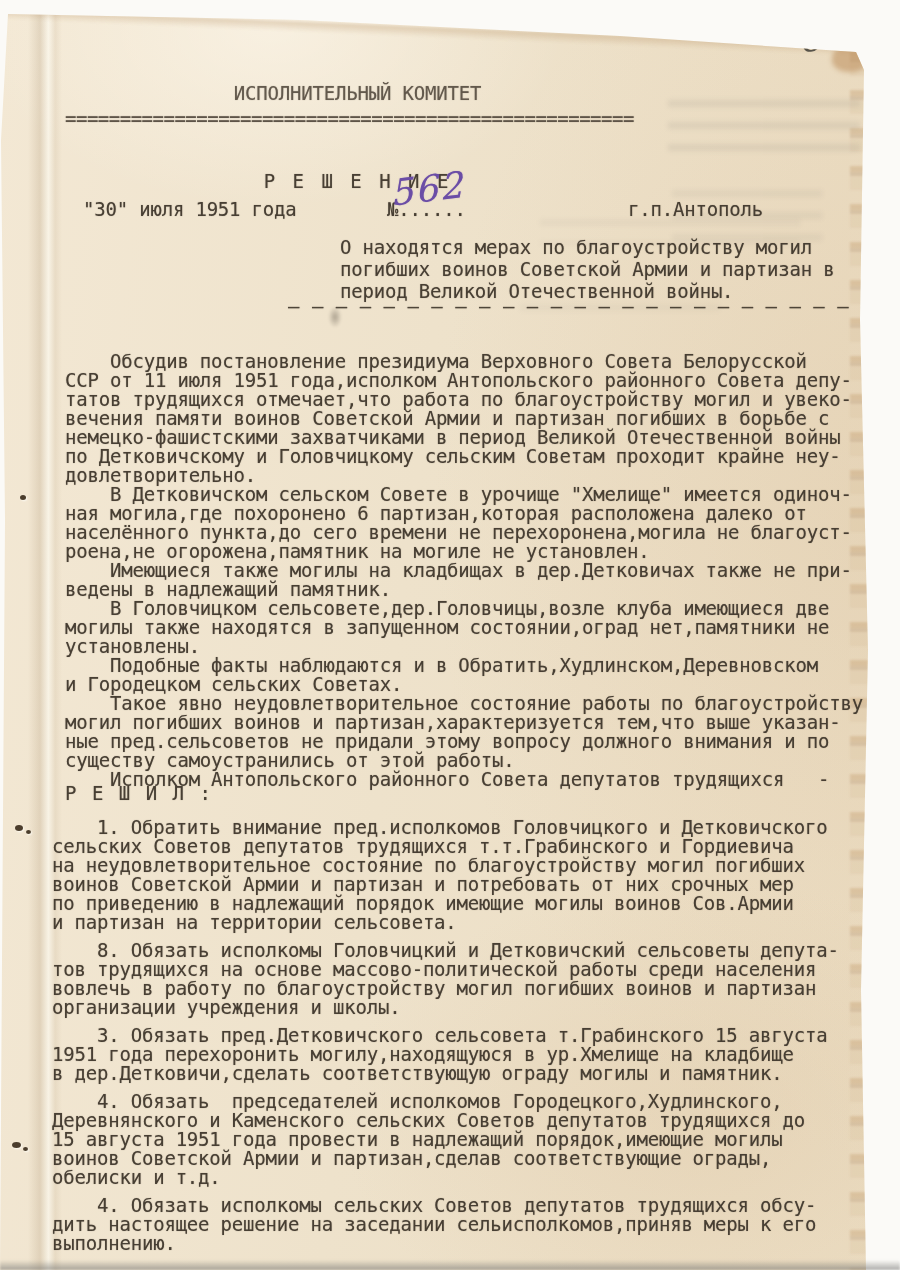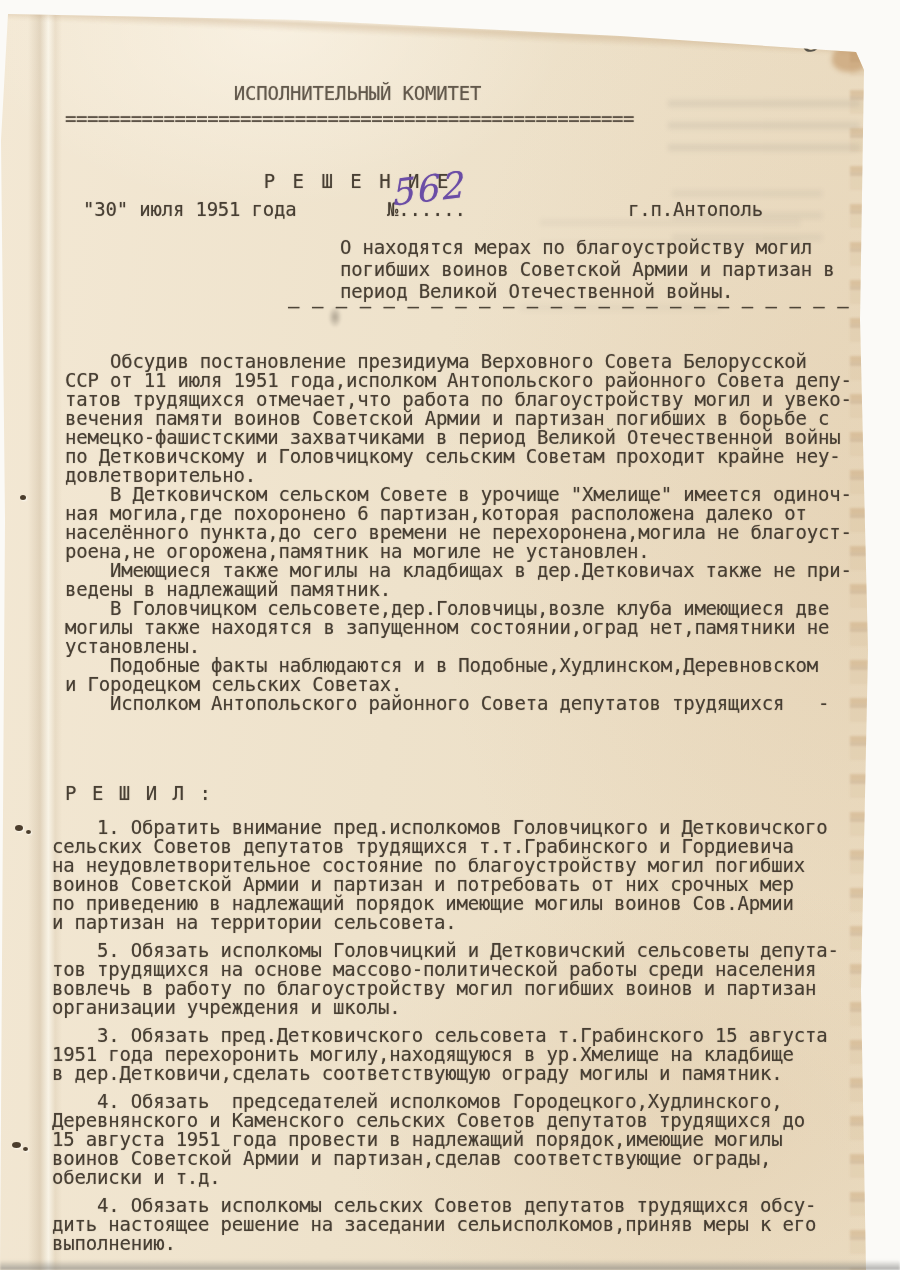--- a/index.html
+++ b/index.html
@@ -151,34 +151,38 @@
 довлетворительно.</div>
       <div class="para">    В Детковичском сельском Совете в урочище "Хмелище" имеется одиноч-
 ная могила,где похоронено 6 партизан,которая расположена далеко от
 населённого пункта,до сего времени не перехоронена,могила не благоуст-
 роена,не огорожена,памятник на могиле не установлен.</div>
       <div class="para">    Имеющиеся также могилы на кладбищах в дер.Детковичах также не при-
 ведены в надлежащий памятник.</div>
       <div class="para">    В Головчицком сельсовете,дер.Головчицы,возле клуба имеющиеся две
 могилы также находятся в запущенном состоянии,оград нет,памятники не
 установлены.</div>
-      <div class="para">    Подобные факты наблюдаются и в Подобные,Худлинском,Деревновском
+      <div class="para">    Подобные факты наблюдаются и в Обратить,Худлинском,Деревновском
 и Городецком сельских Советах.</div>
+      <div class="para">    Такое явно неудовлетворительное состояние работы по благоустройству
+могил погибших воинов и партизан,характеризуется тем,что выше указан-
+ные пред.сельсоветов не придали этому вопросу должного внимания и по
+существу самоустранились от этой работы.</div>
       <div class="para">    Исполком Антопольского районного Совета депутатов трудящихся   -</div>
     </div>
 
     <div class="tw resheading">Р Е Ш И Л :</div>
     <div class="tw items">
       <div class="item">    1. Обратить внимание пред.исполкомов Головчицкого и Детковичского
 сельских Советов депутатов трудящихся т.т.Грабинского и Гордиевича
 на неудовлетворительное состояние по благоустройству могил погибших
 воинов Советской Армии и партизан и потребовать от них срочных мер
 по приведению в надлежащий порядок имеющие могилы воинов Сов.Армии
 и партизан на территории сельсовета.</div>
-      <div class="item">    5. Обязать исполкомы Головчицкий и Детковичский сельсоветы депута-
+      <div class="item">    8. Обязать исполкомы Головчицкий и Детковичский сельсоветы депута-
 тов трудящихся на основе массово-политической работы среди населения
 вовлечь в работу по благоустройству могил погибших воинов и партизан
 организации учреждения и школы.</div>
       <div class="item">    3. Обязать пред.Детковичского сельсовета т.Грабинского 15 августа
 1951 года перехоронить могилу,находящуюся в ур.Хмелище на кладбище
 в дер.Детковичи,сделать соответствующую ограду могилы и памятник.</div>
       <div class="item">    4. Обязать  председателей исполкомов Городецкого,Худлинского,
 Деревнянского и Каменского сельских Советов депутатов трудящихся до
 15 августа 1951 года провести в надлежащий порядок,имеющие могилы
 воинов Советской Армии и партизан,сделав соответствующие ограды,

